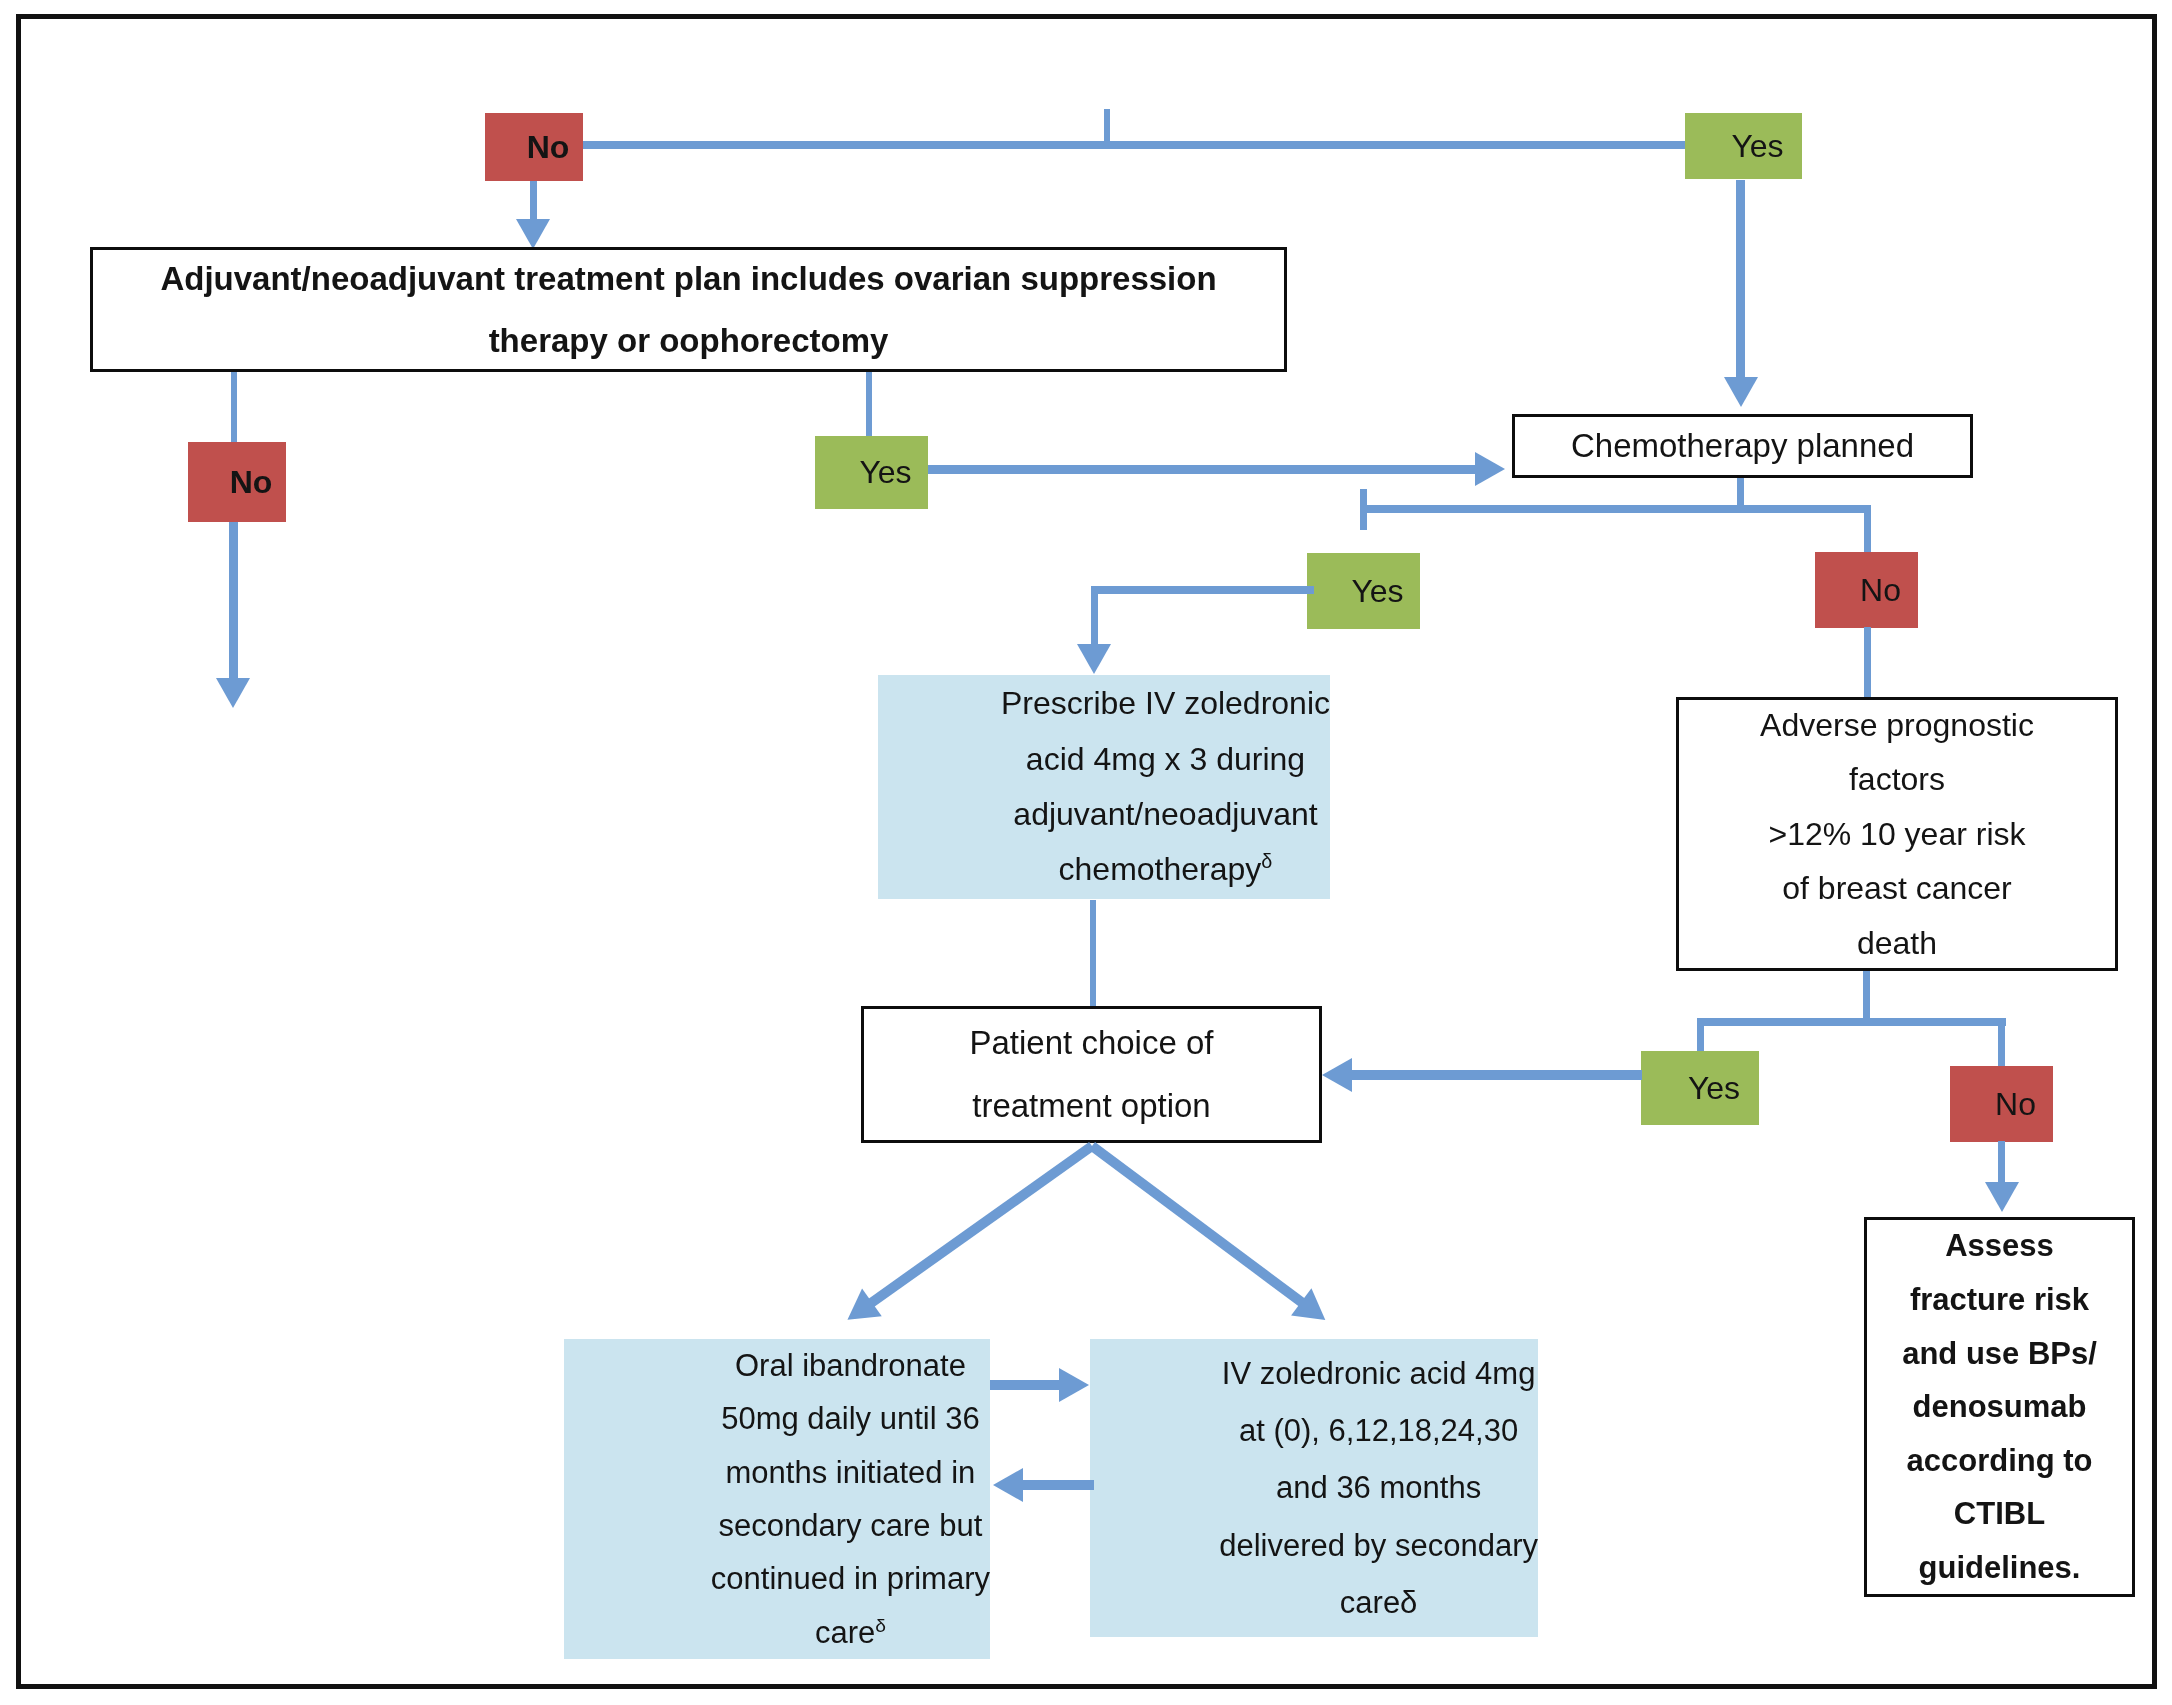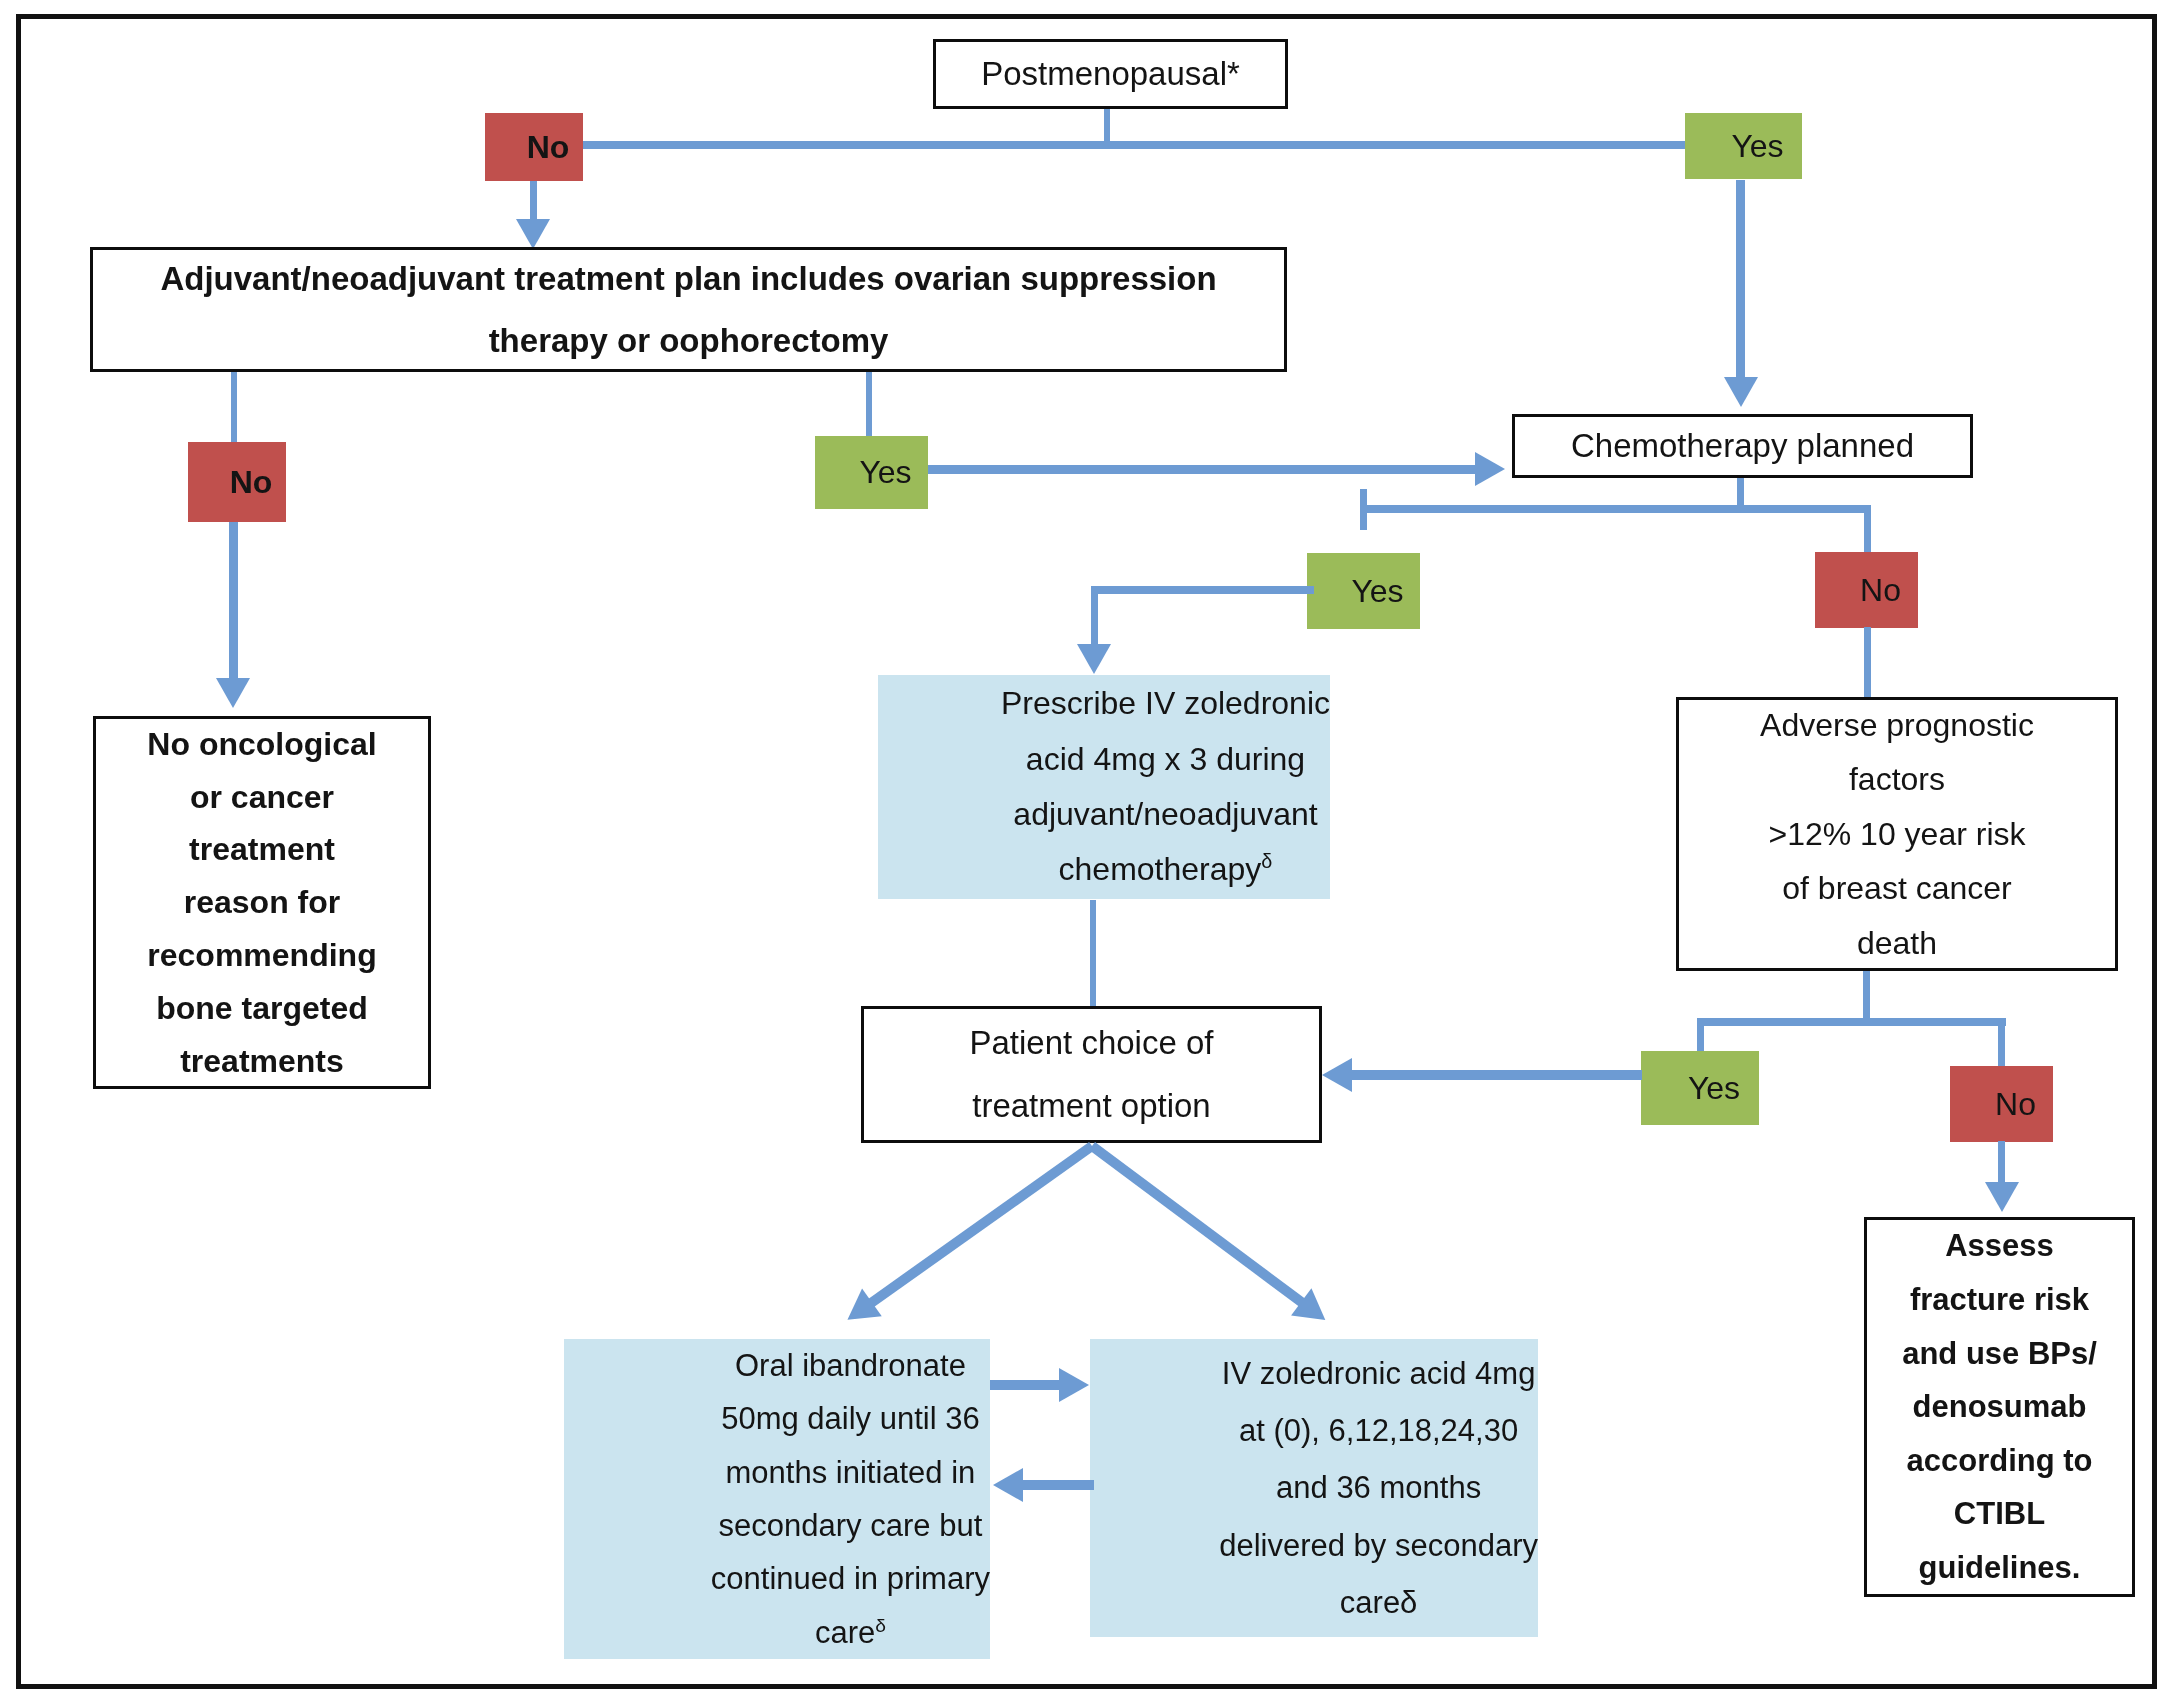--- a/index.html
+++ b/index.html
@@ -44,21 +44,20 @@
   .hd-left{border-top:17px solid transparent;border-bottom:17px solid transparent;border-right:30px solid var(--arrow,#6d9bd3);}
   .diag{position:absolute;width:0;height:0;}
   .sup{font-size:0.62em;vertical-align:super;line-height:0;}
 </style>
 </head>
 <body>
 
 <div id="stage">
   <div class="frame"></div>
 
-  <div class="node" style="left:933px;top:39px;width:355px;height:70px;line-height:1.2;">Postmenopausal*</div>
 
   <div class="line" style="left:1104px;top:109px;width:5.7px;height:34px;"></div>
   <div class="line" style="left:583px;top:141px;width:1102px;height:8px;"></div>
 
   <div class="badge no bold" style="left:485px;top:113px;width:98px;height:68px;">No</div>
   <div class="badge yes" style="left:1685px;top:113px;width:117px;height:66px;">Yes</div>
 
   <div class="line" style="left:530px;top:181px;width:6.9px;height:40px;"></div>
   <div class="hd hd-down" style="left:516px;top:219px;"></div>
 
@@ -102,27 +101,20 @@
 adjuvant/neoadjuvant
 chemotherapy</span><span class="sup">δ</span></div>
   </div>
 
   <div class="node" style="left:1676px;top:697px;width:442px;height:274px;font-size:32px;line-height:1.7;">Adverse prognostic
 factors
 &gt;12% 10 year risk
 of breast cancer
 death</div>
 
-  <div class="node bold" style="left:93px;top:716px;width:338px;height:373px;font-size:32px;line-height:1.65;">No oncological
-or cancer
-treatment
-reason for
-recommending
-bone targeted
-treatments</div>
 
   <div class="line" style="left:1863px;top:971px;width:6.9px;height:47px;"></div>
   <div class="line" style="left:1697px;top:1018px;width:309px;height:8px;"></div>
   <div class="line" style="left:1697px;top:1018px;width:6.9px;height:33px;"></div>
   <div class="line" style="left:1998px;top:1018px;width:6.9px;height:48px;"></div>
 
   <div class="badge yes" style="left:1641px;top:1051px;width:118px;height:74px;">Yes</div>
   <div class="badge no" style="left:1950px;top:1066px;width:103px;height:76px;">No</div>
 
   <div class="line" style="left:1351px;top:1070px;width:291px;height:10.3px;"></div>

